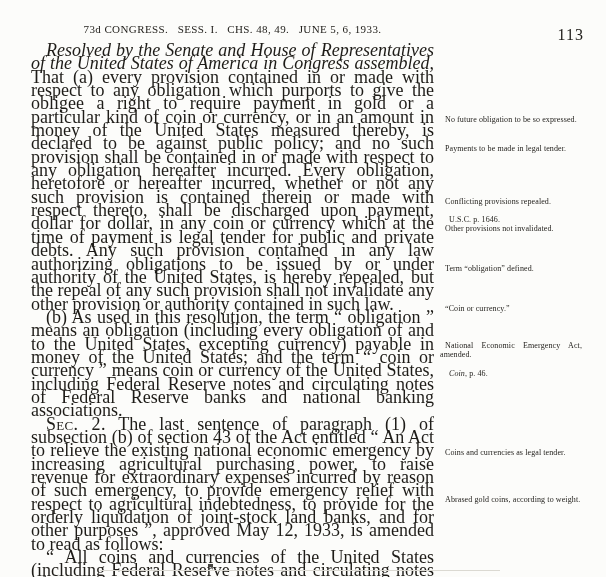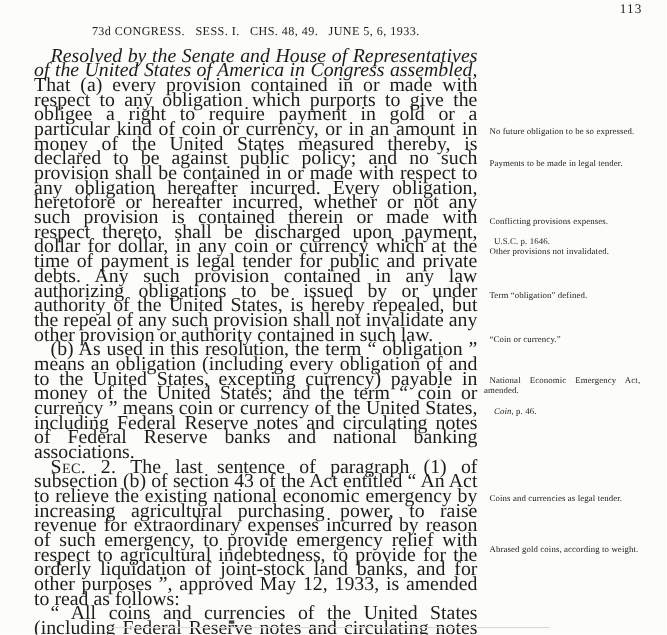--- a/index.html
+++ b/index.html
@@ -7,21 +7,21 @@
   .page {
     position:relative; width:606px; height:577px; overflow:hidden;
     background:var(--paper); color:var(--ink);
     font-family:"Liberation Serif","DejaVu Serif",serif;
   }
   .header-title {
     position:absolute; left:31px; top:23px; width:403px;
     text-align:center; font-size:11px; letter-spacing:0.4px; white-space:pre;
   }
   .page-number {
-    position:absolute; right:22px; top:1px; font-size:12px; letter-spacing:1px;
+    position:absolute; right:22px; top:26px; font-size:16px; letter-spacing:1px;
   }
   .main-col {
     position:absolute; left:31px; top:44px; width:403px;
     font-size:18px; line-height:13.35px; text-align:justify;
   }
   .para { margin:0; text-indent:15px; }
   .approved { margin-top:20px; }
   .italic { font-style:italic; }
   .smallcaps { font-variant:small-caps; letter-spacing:0.3px; }
   .note {
@@ -62,21 +62,21 @@
   <div class="main-col">
     <p class="para"><span class="italic">Resolved by the Senate and House of Representatives of the United States of America in Congress assembled,</span><span> That (a) every provision contained in or made with respect to any obligation which purports to give the obligee a right to require payment in gold or a particular kind of coin or currency, or in an amount in money of the United States measured thereby, is declared to be against public policy; and no such provision shall be contained in or made with respect to any obligation hereafter incurred.  Every obligation, heretofore or hereafter incurred, whether or not any such provision is contained therein or made with respect thereto, shall be discharged upon payment, dollar for dollar, in any coin or currency which at the time of payment is legal tender for public and private debts.  Any such provision contained in any law authorizing obligations to be issued by or under authority of the United States, is hereby repealed, but the repeal of any such provision shall not invalidate any other provision or authority contained in such law.</span></p>
     <p class="para">(b) As used in this resolution, the term “ obligation ” means an obligation (including every obligation of and to the United States, excepting currency) payable in money of the United States; and the term “ coin or currency ” means coin or currency of the United States, including Federal Reserve notes and circulating notes of Federal Reserve banks and national banking associations.</p>
     <p class="para"><span class="smallcaps">Sec. 2.</span><span> The last sentence of paragraph (1) of subsection (b) of section 43 of the Act entitled “ An Act to relieve the existing national economic emergency by increasing agricultural purchasing power, to raise revenue for extraordinary expenses incurred by reason of such emergency, to provide emergency relief with respect to agricultural indebtedness, to provide for the orderly liquidation of joint-stock land banks, and for other purposes ”, approved May 12, 1933, is amended to read as follows:</span></p>
     <p class="para">“ All coins and currencies of the United States (including Federal Reserve notes and circulating notes of Federal Reserve banks and national banking associations) heretofore or hereafter coined or issued, shall be legal tender for all debts, public and private, public charges, taxes, duties, and dues, except that gold coins, when below the standard weight and limit of tolerance provided by law for the single piece, shall be legal tender only at valuation in proportion to their actual weight.”</p>
     <p class="para approved">Approved, June 5, 1933, 4.40 p.m.</p>
   </div>
 
   <div class="note n1">No future obligation to be so expressed.</div>
   <div class="note n2">Payments to be made in legal tender.</div>
-  <div class="note n3">Conflicting provisions expenses.</div>
+  <div class="note n3">Conflicting provisions repealed.</div>
   <div class="note n4 ref">U.S.C. p. 1646.</div>
   <div class="note n5">Other provisions not invalidated.</div>
   <div class="note n6">Term “obligation” defined.</div>
   <div class="note n7">“Coin or currency.”</div>
   <div class="note n8">National Economic Emergency Act, amended.</div>
   <div class="note n9 ref"><span class="italic">Coin</span><span>, p. 46.</span></div>
   <div class="note n10">Coins and currencies as legal tender.</div>
   <div class="note n11">Abrased gold coins, according to weight.</div>
 
   <div class="scan-line"></div>

